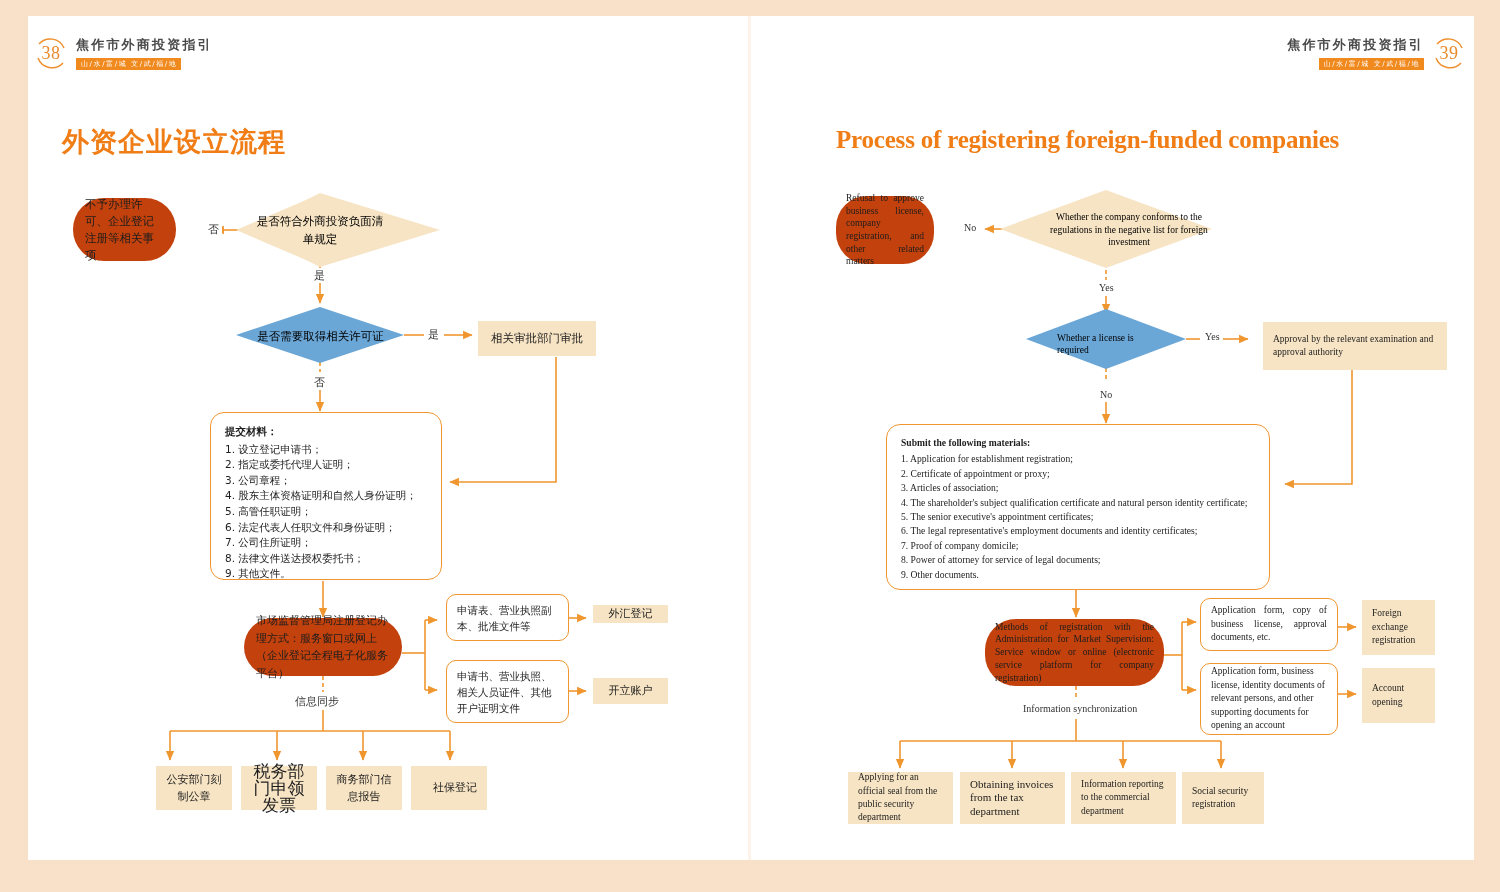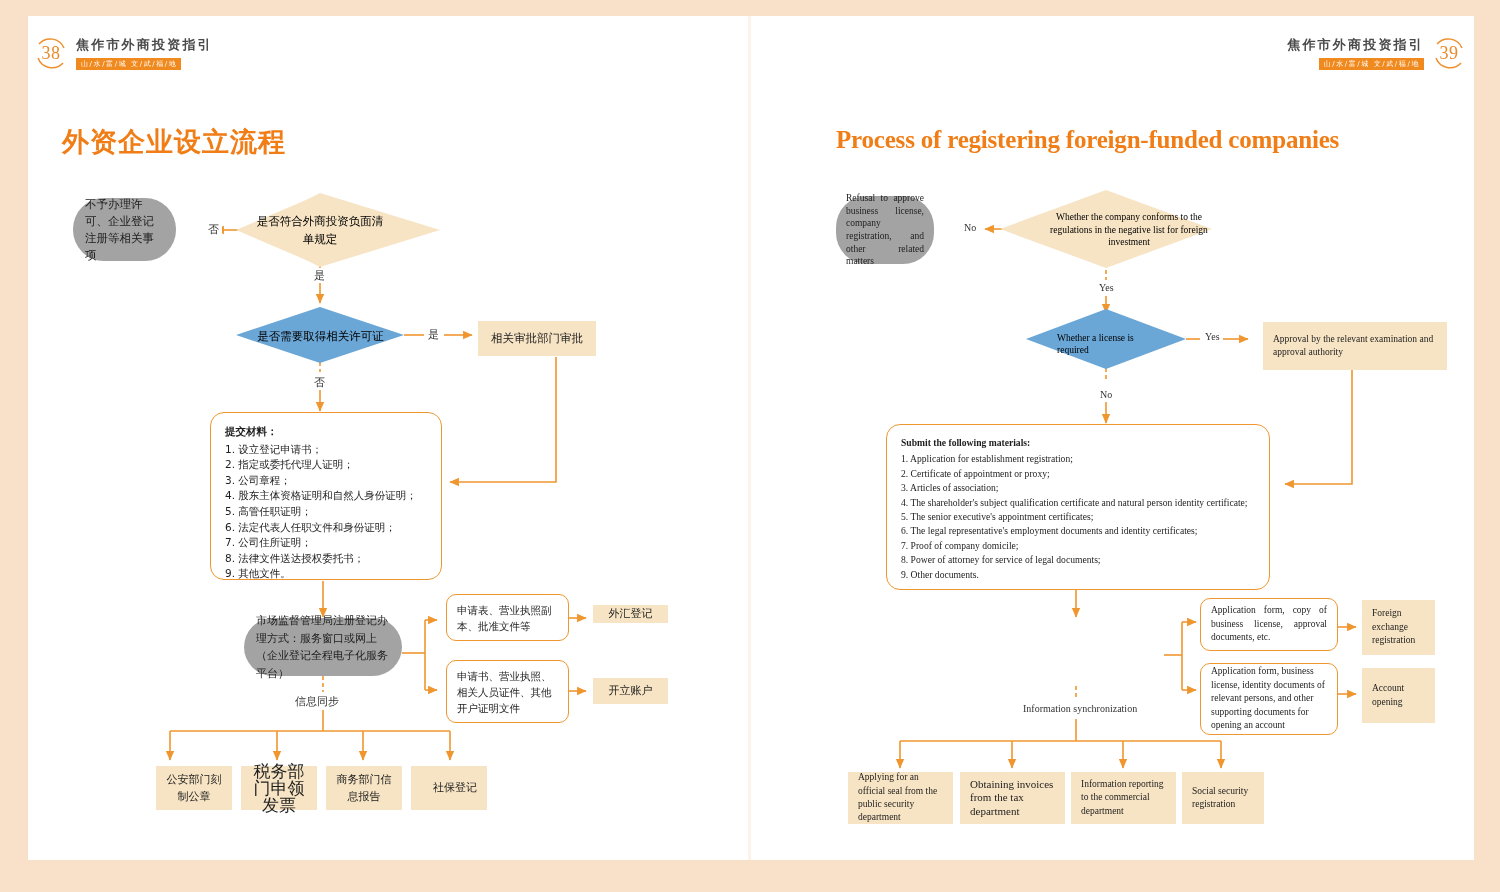--- a/index.html
+++ b/index.html
@@ -73,21 +73,21 @@
   #title-en { left: 836px; top: 126px; font-size: 25px; letter-spacing: -0.2px; }
 
   
   .node {
     position: absolute;
     display: flex; align-items: center;
     z-index: 3;
   }
   .node .inner { width: 100%; }
 
-  .n-blue { background: #a3a3a3; color: #1d1d1d; border-radius: 31px; }
+  .n-blue { background: #c2410c; color: #1d1d1d; border-radius: 31px; }
   .n-tan  { background: #f7e4c4; color: #1d1d1d; }
   .n-round {
     background: #ffffff;
     border: 1.4px solid #f0962f;
     border-radius: 10px;
     color: #1d1d1d;
   }
   .n-round-lg { border-radius: 14px; }
 
   .cn { font-family: "DejaVu Sans", sans-serif; }
@@ -341,20 +341,23 @@
       <span class="mat-line">3. Articles of association;</span>
       <span class="mat-line">4. The shareholder's subject qualification certificate and natural person identity certificate;</span>
       <span class="mat-line">5. The senior executive's appointment certificates;</span>
       <span class="mat-line">6. The legal representative's employment documents and identity certificates;</span>
       <span class="mat-line">7. Proof of company domicile;</span>
       <span class="mat-line">8. Power of attorney for service of legal documents;</span>
       <span class="mat-line">9. Other documents.</span>
     </div>
   </div>
 
+  <div class="node n-blue pad-s en t-just" style="left:985px; top:619px; width:179px; height:67px; font-size:9.5px; line-height:12.8px;">
+    <div class="inner">Methods of registration with the Administration for Market Supervision: Service window or online (electronic service platform for company registration)</div>
+  </div>
 
   <div class="lbl en" style="left:1020px; top:703px;">Information synchronization</div>
 
   <div class="node n-round pad-s en t-just" style="left:1200px; top:598px; width:138px; height:53px; font-size:9.5px; line-height:13.4px;">
     <div class="inner">Application form, copy of business license, approval documents, etc.</div>
   </div>
   <div class="node n-tan pad-s en" style="left:1362px; top:600px; width:73px; height:55px; font-size:9.5px; line-height:13.4px;">
     <div class="inner">Foreign exchange registration</div>
   </div>
 

